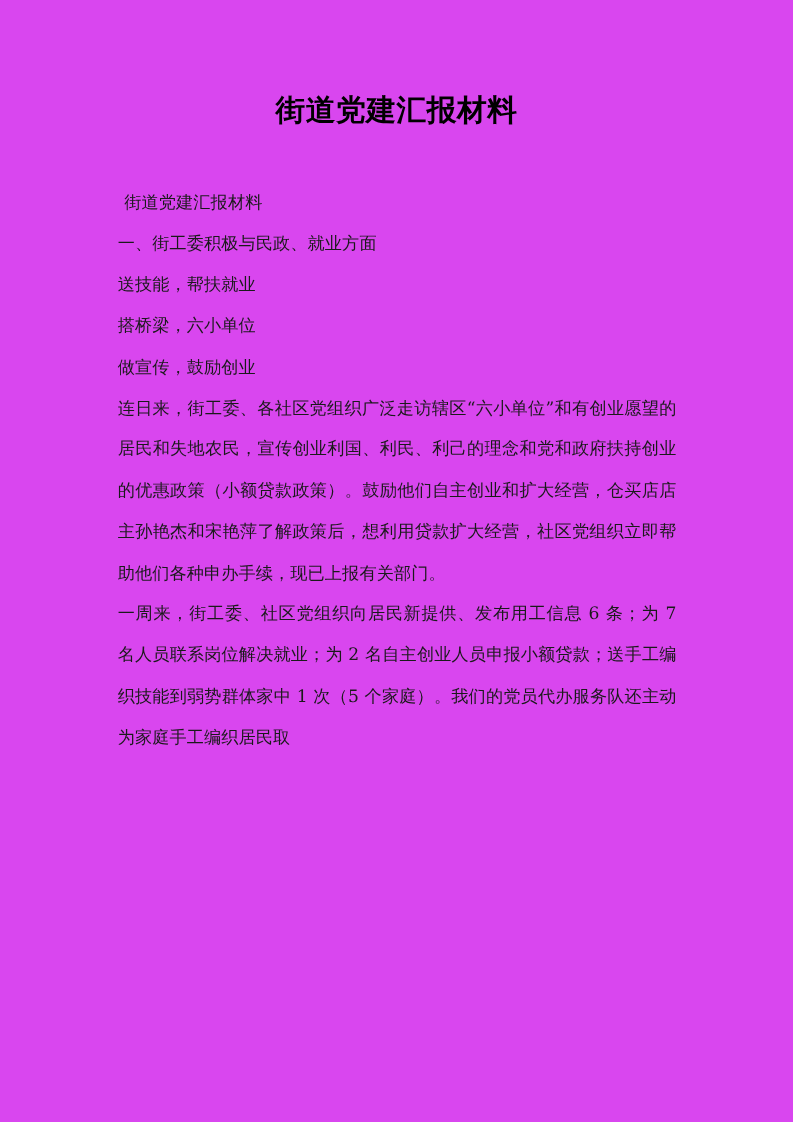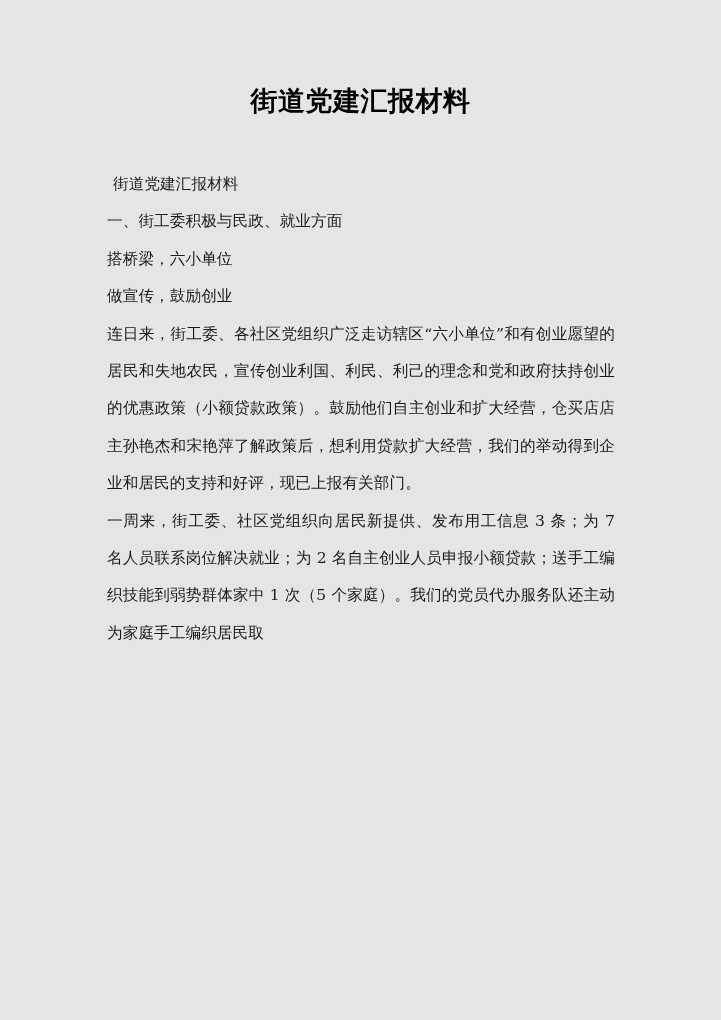--- a/index.html
+++ b/index.html
@@ -12,21 +12,21 @@
     height: 1020px;
     overflow: hidden;
     font-family: "DejaVu Serif", "Liberation Serif", serif;
     color: #111111;
     -webkit-font-smoothing: antialiased;
   }
   .page {
     position: relative;
     width: 721px;
     height: 1020px;
-    background: #e5e5e5;
+    background: #d946ef;
     box-sizing: border-box;
   }
   .doc-title {
     margin: 0;
     padding: 0;
     position: absolute;
     top: 84px;
     left: 0;
     width: 721px;
     text-align: center;
@@ -67,24 +67,25 @@
 <div class="page">
 
   <h1 class="doc-title">街道党建汇报材料</h1>
 
   <div class="body-block">
 
     <p class="para indent-small short">街道党建汇报材料</p>
 
     <p class="para short">一、街工委积极与民政、就业方面</p>
 
+    <p class="para short">送技能，帮扶就业</p>
 
 
     <p class="para short">搭桥梁，六小单位</p>
 
     <p class="para short">做宣传，鼓励创业</p>
 
-    <p class="para">连日来，街工委、各社区党组织广泛走访辖区“六小单位”和有创业愿望的居民和失地农民，宣传创业利国、利民、利己的理念和党和政府扶持创业的优惠政策（小额贷款政策）。鼓励他们自主创业和扩大经营，仓买店店主孙艳杰和宋艳萍了解政策后，想利用贷款扩大经营，我们的举动得到企业和居民的支持和好评，现已上报有关部门。</p>
+    <p class="para">连日来，街工委、各社区党组织广泛走访辖区“六小单位”和有创业愿望的居民和失地农民，宣传创业利国、利民、利己的理念和党和政府扶持创业的优惠政策（小额贷款政策）。鼓励他们自主创业和扩大经营，仓买店店主孙艳杰和宋艳萍了解政策后，想利用贷款扩大经营，社区党组织立即帮助他们各种申办手续，现已上报有关部门。</p>
 
-    <p class="para">一周来，街工委、社区党组织向居民新提供、发布用工信息 3 条；为 7 名人员联系岗位解决就业；为 2 名自主创业人员申报小额贷款；送手工编织技能到弱势群体家中 1 次（5 个家庭）。我们的党员代办服务队还主动为家庭手工编织居民取</p>
+    <p class="para">一周来，街工委、社区党组织向居民新提供、发布用工信息 6 条；为 7 名人员联系岗位解决就业；为 2 名自主创业人员申报小额贷款；送手工编织技能到弱势群体家中 1 次（5 个家庭）。我们的党员代办服务队还主动为家庭手工编织居民取</p>
 
   </div>
 </div>
 
 </body></html>

